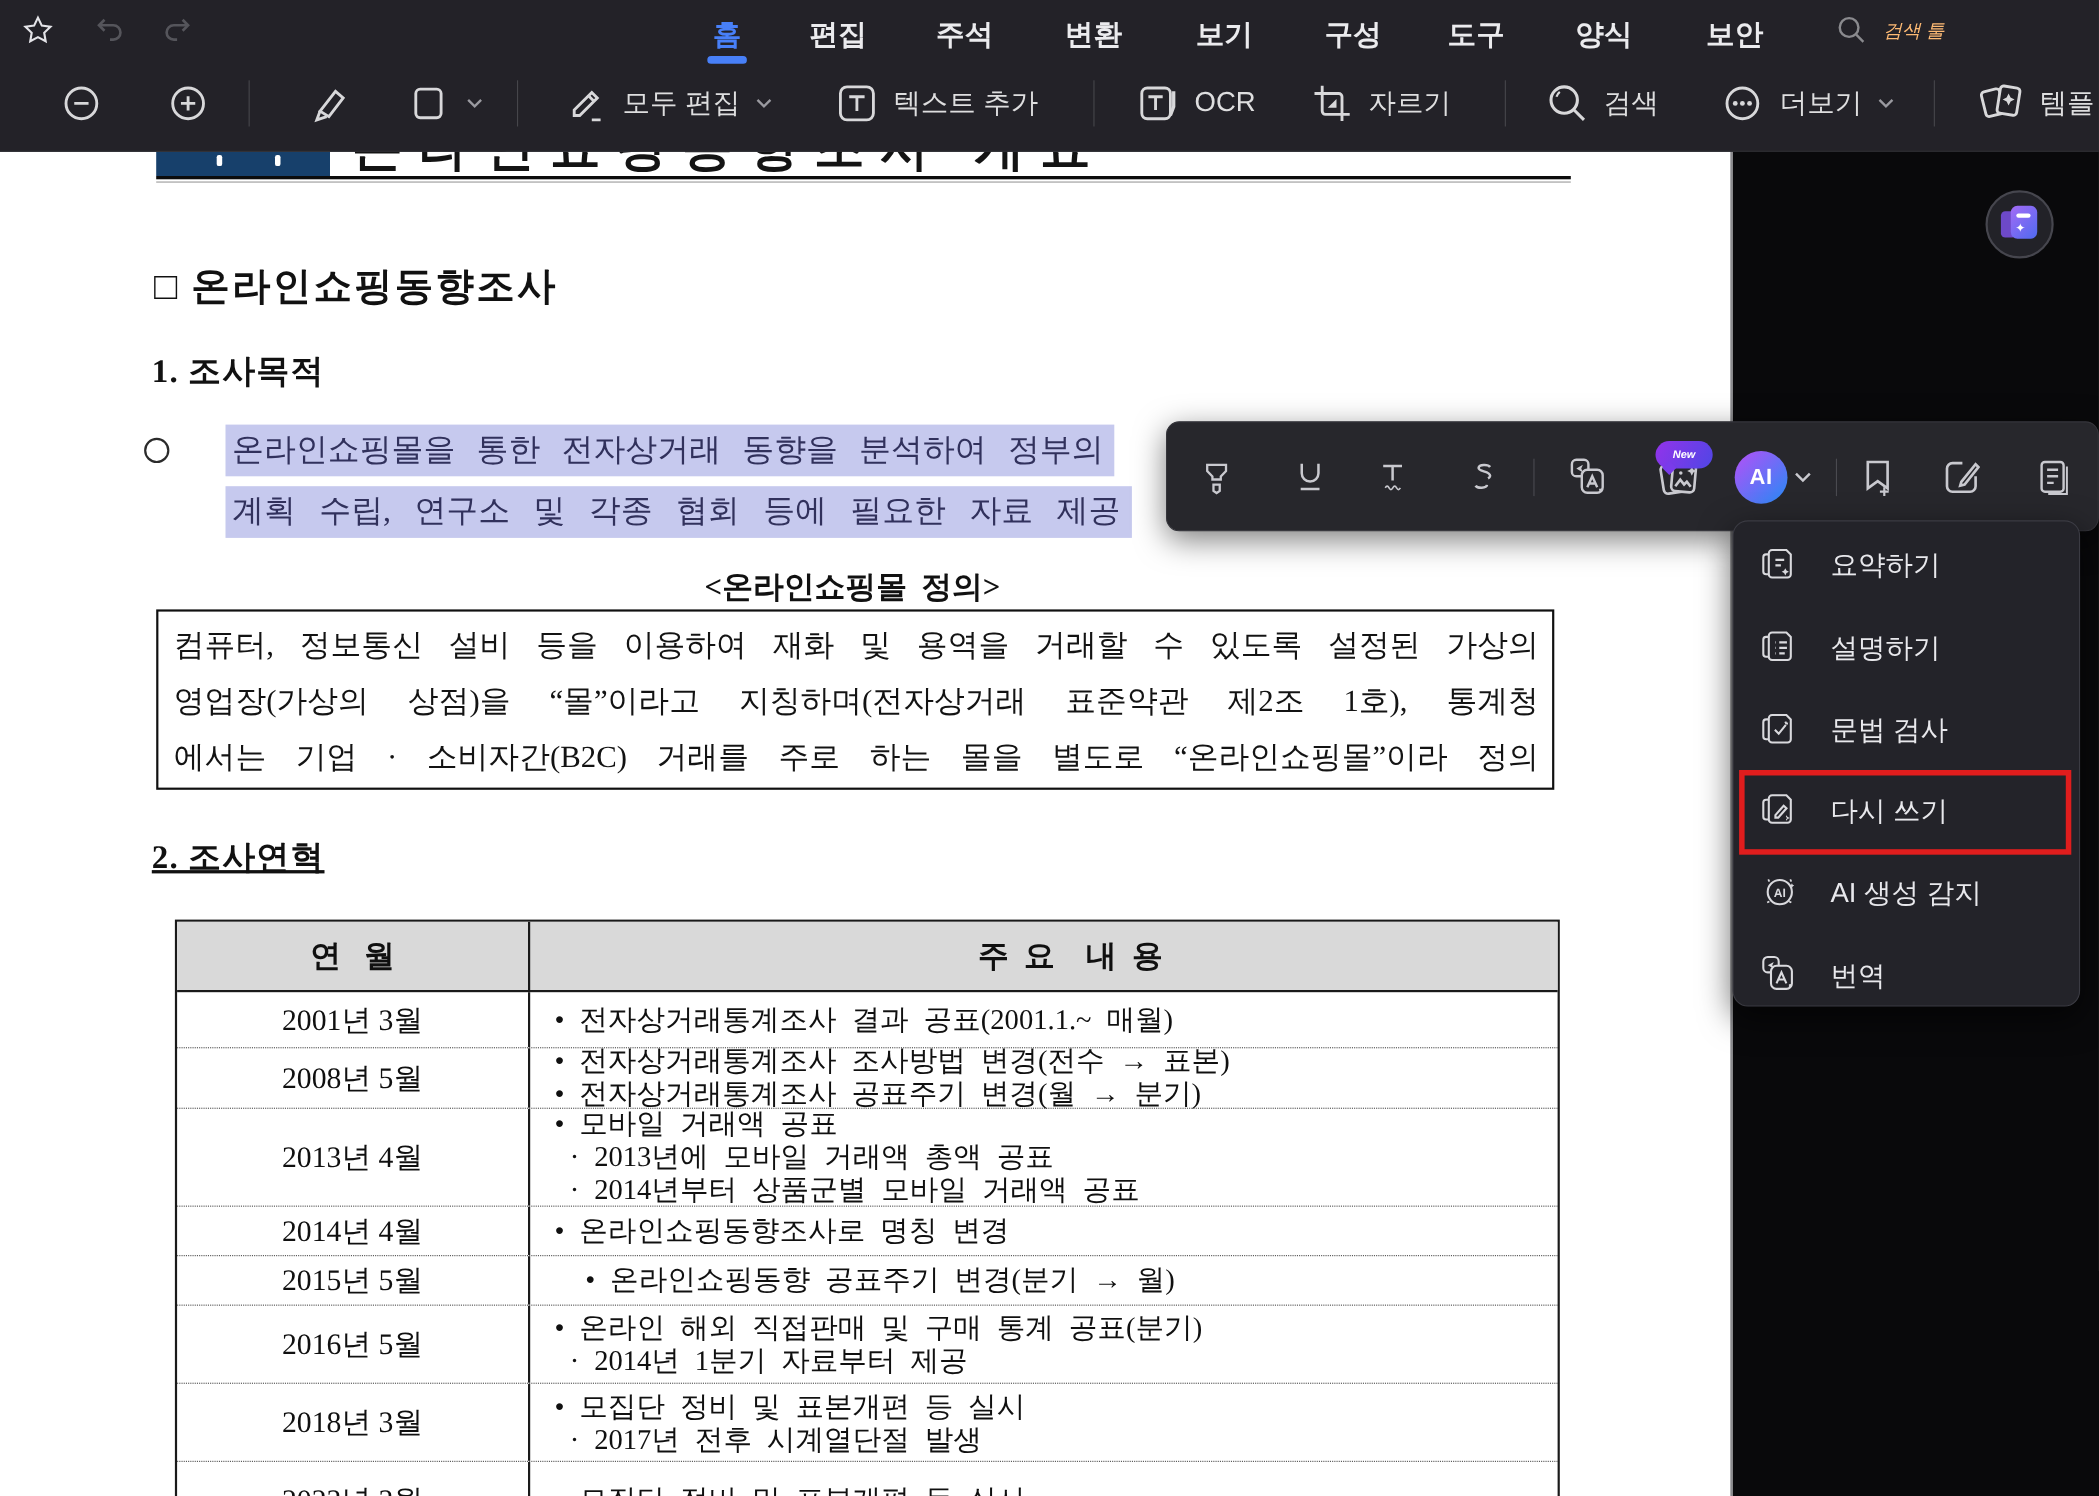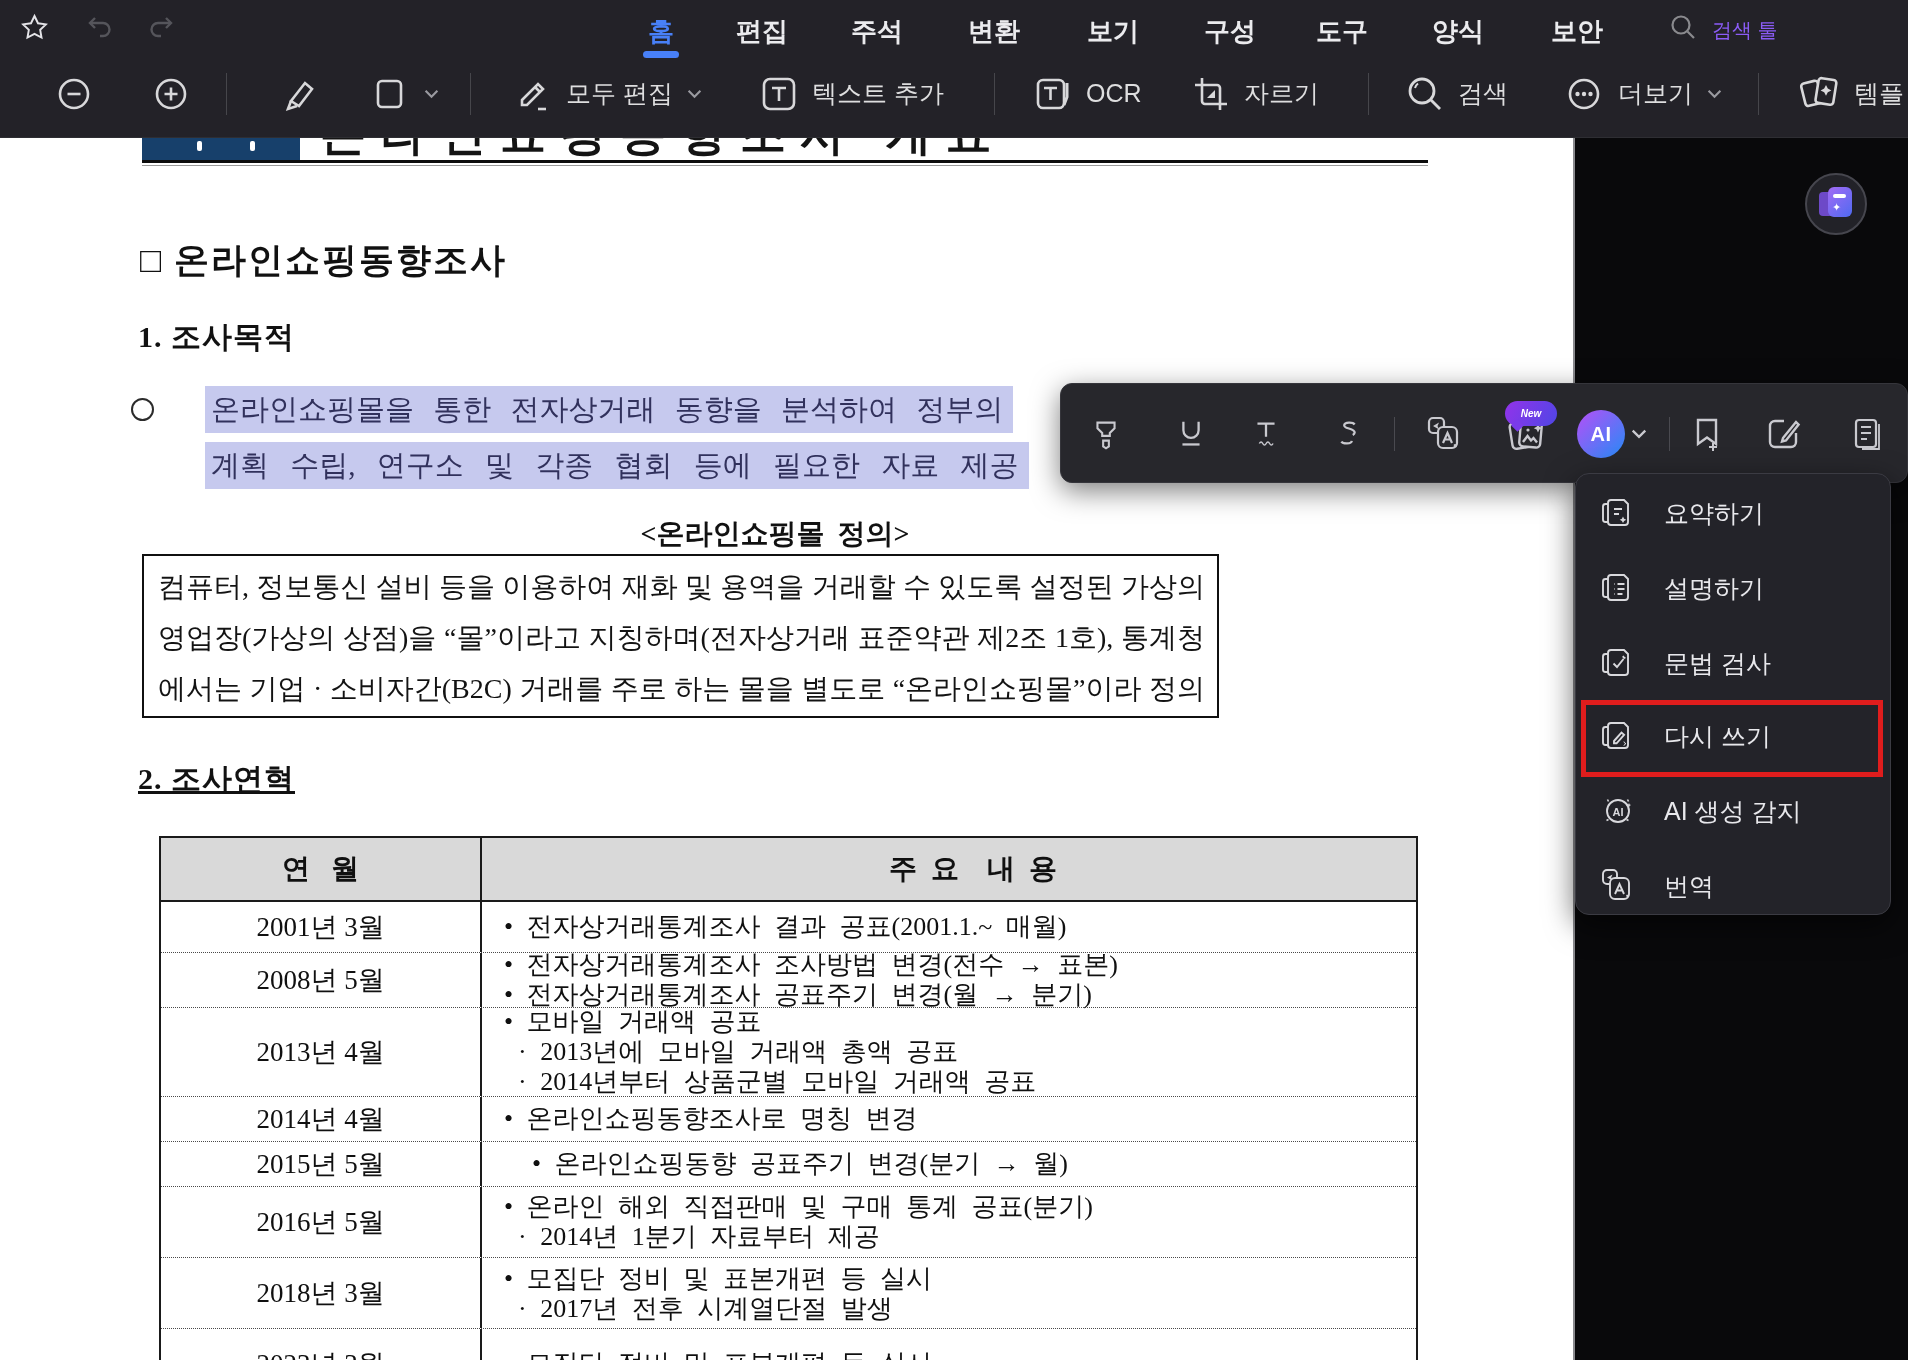--- a/index.html
+++ b/index.html
@@ -7,21 +7,21 @@
        font-family:"Liberation Sans","DejaVu Sans",sans-serif;position:relative;}
   .abs{position:absolute;}
   svg{display:block;}
 
   
   #topbar{left:0;top:0;width:1908px;height:137px;background:#232228;border-bottom:1px solid #2e2e33;z-index:40;}
   .menuitem{position:absolute;top:14px;transform:translateX(-50%);font-size:26px;font-weight:700;color:#ebebee;cursor:default;white-space:nowrap;}
   .menuitem.active{color:#4880f8;}
   #menu-underline{left:643px;top:51px;width:36px;height:7px;border-radius:4px;background:#4880f8;}
   .qicon{color:#8a8a8e;}
-  #searchtool-label{left:1712px;top:17px;font-size:20px;color:#8b5cf6;}
+  #searchtool-label{left:1712px;top:17px;font-size:17px;color:#fdba74;font-style:italic;}
   .titem{position:absolute;top:50px;height:87px;display:flex;align-items:center;gap:12px;color:#dededf;font-size:25px;white-space:nowrap;}
   .tdiv{position:absolute;top:73px;width:1px;height:42px;background:#46464b;}
   .ticon{color:#d8d8da;}
   .chev{color:#9a9aa0;margin-left:2px;}
 
   
   #doc{left:0;top:137px;width:1573px;height:1223px;background:#ffffff;border-right:2px solid #8a8a8e;overflow:hidden;z-index:5;}
   .serif{font-family:"Liberation Serif","DejaVu Serif",serif;color:#111;}
   #hdr-navy{left:142px;top:1px;width:158px;height:22px;background:#17406b;}
   .hdr-mark{position:absolute;top:3px;width:5px;height:10px;background:#fff;border-radius:2px;}
@@ -31,21 +31,21 @@
   #hdr-line2{left:142px;top:28px;width:1286px;height:1px;background:#9a9a9a;}
   #doc-title{left:140px;top:100px;font-size:35px;font-weight:700;letter-spacing:2px;}
   .heading{font-size:30px;font-weight:700;letter-spacing:1px;}
   #h-purpose{left:138px;top:180px;}
   #bullet-circle{left:131px;top:261px;width:19px;height:19px;border:2.4px solid #2b2b2b;border-radius:50%;}
   .hl{position:absolute;height:47px;line-height:47px;background:#c6c9ee;color:#31315c;
       font-size:29px;padding:0 10px 0 6px;white-space:nowrap;word-spacing:12px;}
   #hl1{left:205px;top:249px;}
   #hl2{left:205px;top:305px;word-spacing:14px;}
   #def-title{left:775px;top:378px;transform:translateX(-50%);font-size:28px;font-weight:700;white-space:nowrap;word-spacing:6px;}
-  #def-box{left:142px;top:417px;width:1077px;height:164px;border:2px solid #101010;box-sizing:border-box;}
+  #def-box{left:142px;top:417px;width:1271px;height:164px;border:2px solid #101010;box-sizing:border-box;}
   .defline{position:absolute;left:14px;right:12px;height:34px;line-height:34px;font-size:28px;
            white-space:nowrap;text-align:justify;text-align-last:justify;color:#131313;}
   #h-history{left:138px;top:622px;text-decoration:underline;}
 
   
   #htable{left:159px;top:699px;width:1259px;border:2px solid #1a1a1a;box-sizing:border-box;background:#fff;}
   .trow{display:flex;border-top:1.5px dotted #4a4a4a;}
   .trow.first{border-top:2px solid #1a1a1a;}
   .trow.head{border-top:none;background:#d9d9d9;gap:48px;}
   .tc1{width:319px;border-right:2px solid #1a1a1a;display:flex;align-items:center;justify-content:center;

